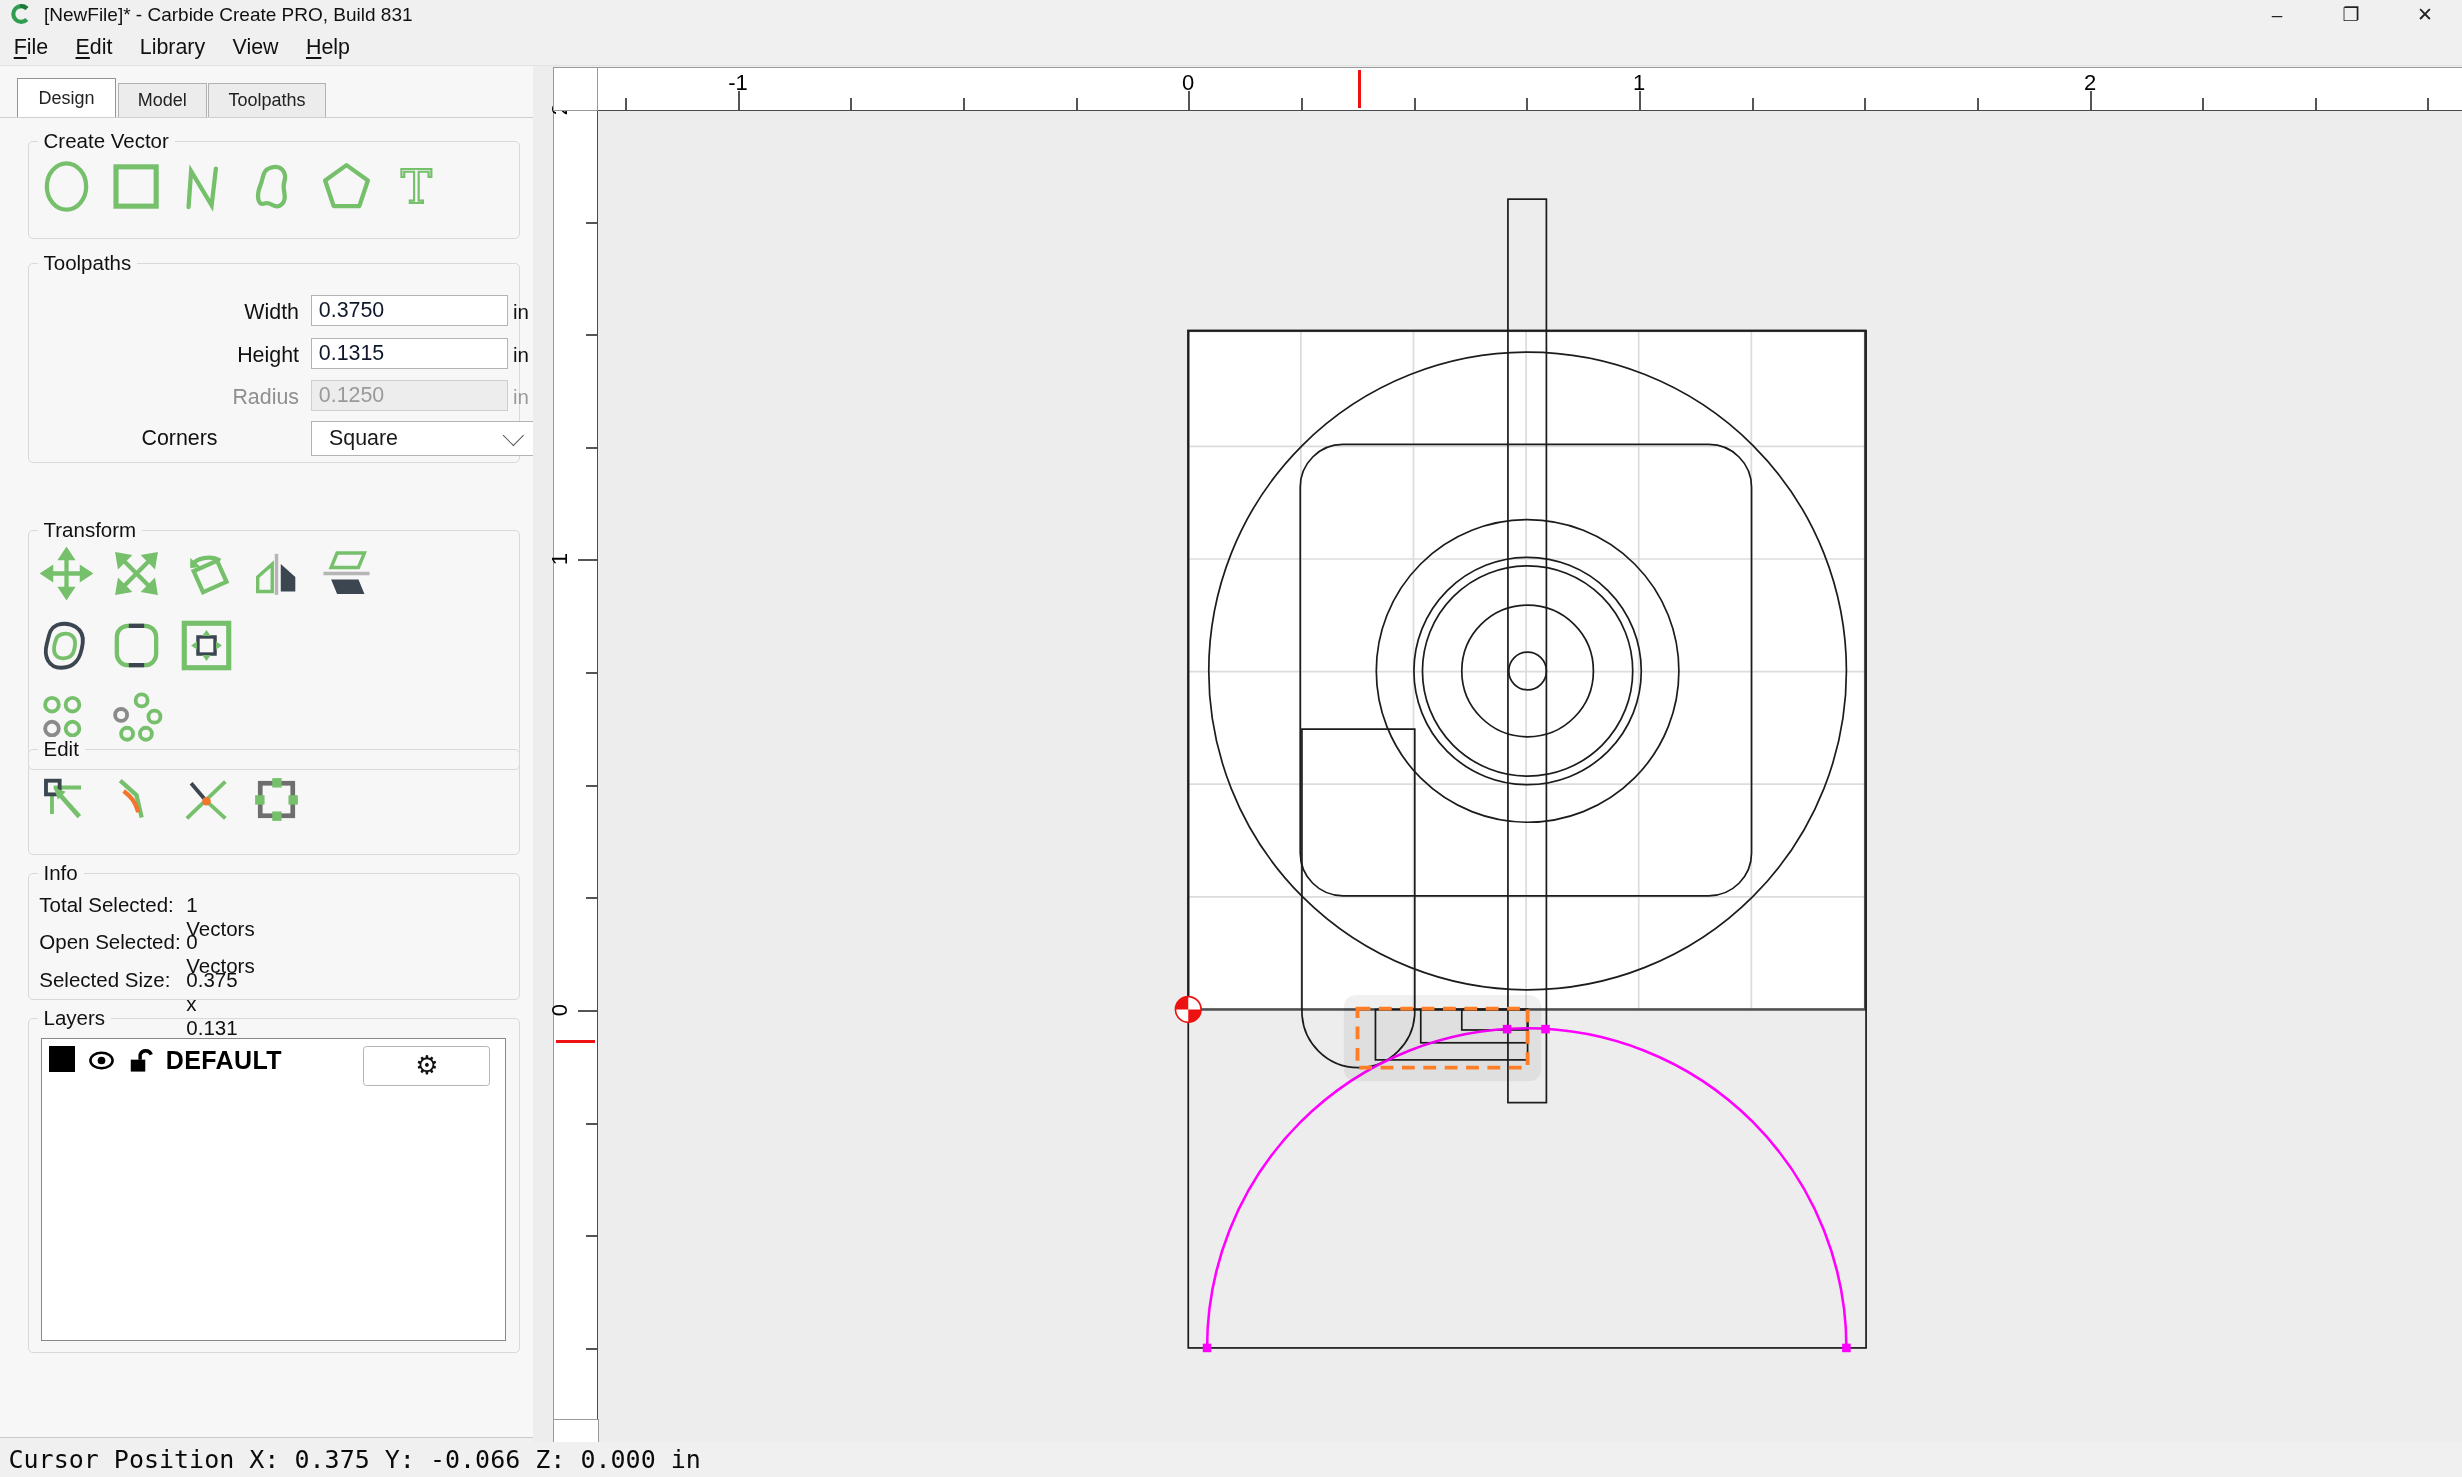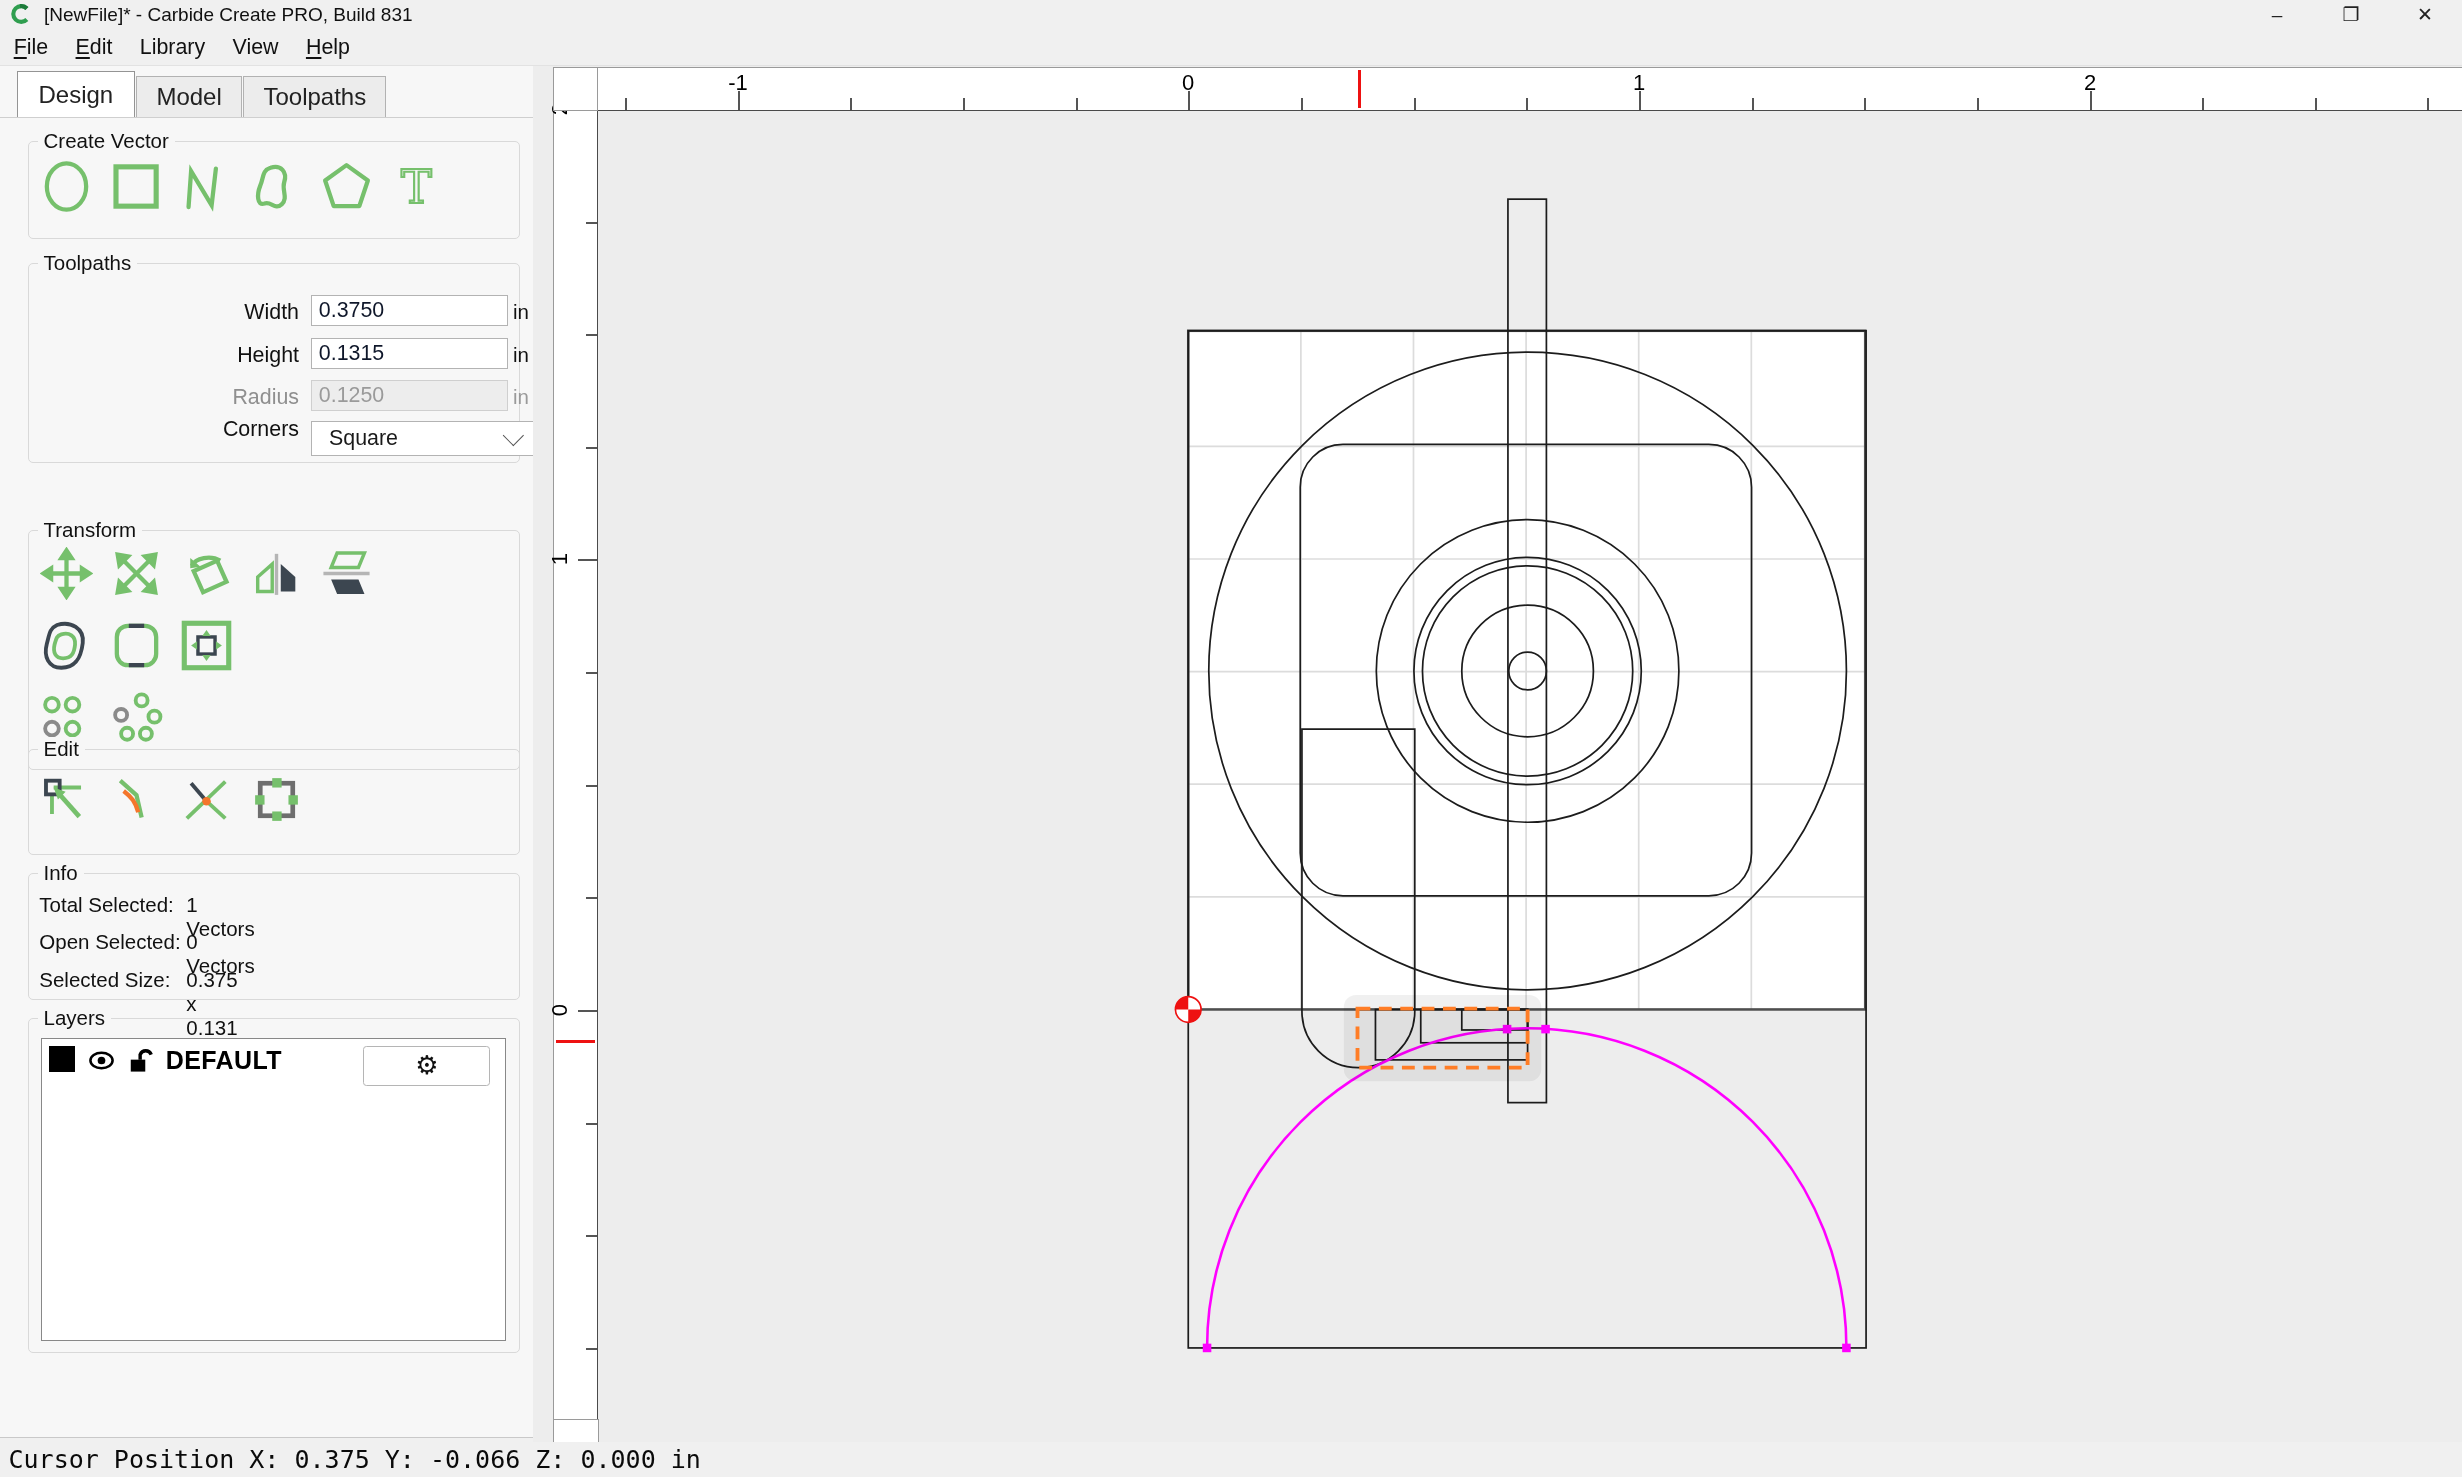--- a/index.html
+++ b/index.html
@@ -14,21 +14,21 @@
   #win-controls{right:0;top:0;height:29px;display:flex;}
   .winbtn{width:74px;height:29px;display:flex;align-items:center;justify-content:center;
           font-size:19px;color:#222;}
   
   #menubar{left:0;top:29px;width:2462px;height:36px;background:#f0f0f0;display:flex;align-items:center;border-bottom:0.9px solid #e2e2e2;}
   .menu-item{padding:0 13.7px;font-size:21.4px;color:#111;height:36px;display:flex;align-items:center;}
   .menu-item u{text-decoration:underline;text-underline-offset:2.6px;}
   
   #sidebar{left:0;top:66px;width:533px;height:1371px;background:#f7f7f7;border-bottom:0.9px solid #c9c9c9;}
   #tabbar{left:17px;top:13px;height:38px;display:flex;align-items:flex-end;}
-  .tab{font-size:24px;padding:6px 19px;border:0.9px solid #b2b2b2;border-bottom:none;background:#ececec;color:#222;margin-right:1.7px;}
+  .tab{font-size:18px;padding:6px 19px;border:0.9px solid #b2b2b2;border-bottom:none;background:#ececec;color:#222;margin-right:1.7px;}
   .tab.active{background:#ffffff;border-color:#949494;padding:8.5px 20.5px;position:relative;z-index:2;}
   #tabline{left:0;top:51px;width:533px;height:0.9px;background:#cfcfcf;}
   .groupbox{position:absolute;left:28px;width:490px;border:0.9px solid #d9d9d9;border-radius:5px;}
   .grouplabel{position:absolute;left:8.5px;top:-13px;background:#f7f7f7;padding:0 6px;font-size:20.5px;color:#111;}
   .toolrow{position:absolute;display:flex;gap:12px;}
   .toolbtn{width:58px;height:58px;display:flex;align-items:center;justify-content:center;background:transparent;border:none;padding:0;}
   .toolbtn svg{width:53px;height:53px;}
   
   .param-label{position:absolute;width:239px;text-align:right;font-size:21.4px;color:#111;}
   .param-label.dis{color:#8f8f8f;}
@@ -140,21 +140,21 @@
     <div class="grouplabel">Toolpaths</div>
     <div class="param-label" style="left:31px;top:36px;">Width</div>
     <input class="param-input" style="top: 31px;" value="0.3750">
     <div class="param-unit" style="top:36px;">in</div>
     <div class="param-label" style="left:31px;top:79px;">Height</div>
     <input class="param-input" style="top: 74px;" value="0.1315">
     <div class="param-unit" style="top:79px;">in</div>
     <div class="param-label dis" style="left:31px;top:121px;">Radius</div>
     <input class="param-input dis" style="top: 116px;" disabled="" value="0.1250">
     <div class="param-unit dis" style="top:121px;">in</div>
-    <div class="param-label" style="left:31px;top:153px;">Corners</div>
+    <div class="param-label" style="left:31px;top:162px;text-align:center;">Corners</div>
     <div id="corners-select" style="top:157px;">
       <span>Square</span>
       <span class="chev"></span>
     </div>
   </div>
 
   <div class="groupbox" style="top:424px;height:238px;margin-top:40px;">
     <div class="grouplabel">Transform</div>
     <div class="toolrow" style="left:8.5px;top:13.7px;" id="transform-row0">
         <button class="toolbtn">

